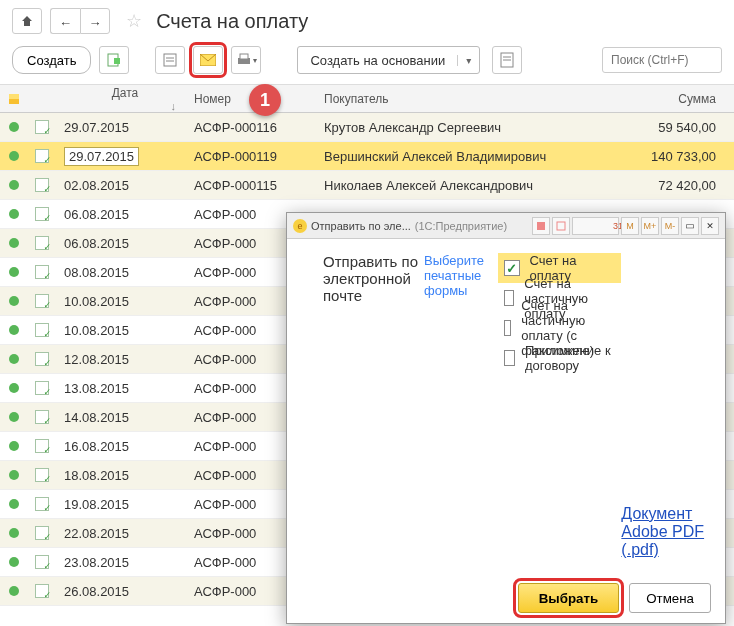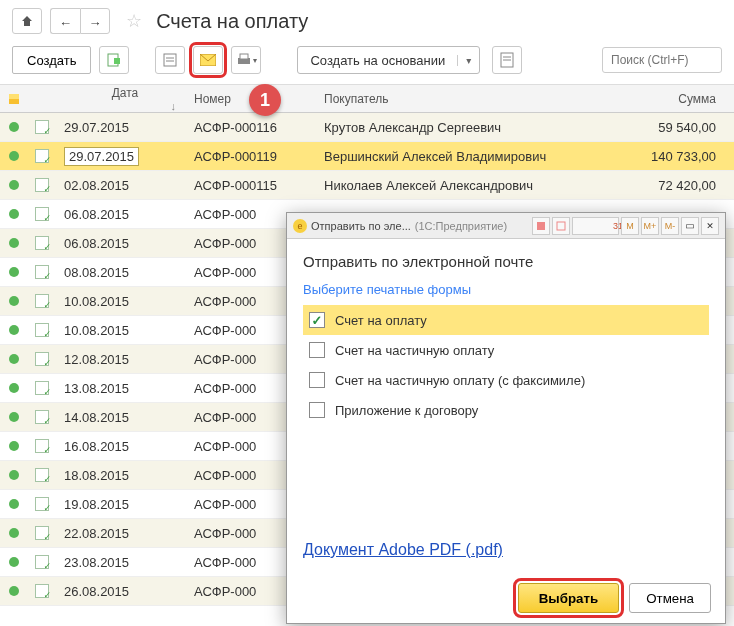--- a/index.html
+++ b/index.html
@@ -5,21 +5,21 @@
 * { box-sizing: border-box; margin: 0; padding: 0; }
 body { font-family: Arial, sans-serif; font-size: 13px; color: #333; background: #fff; width: 734px; height: 626px; overflow: hidden; position: relative; }
 .topbar { display: flex; align-items: center; gap: 8px; padding: 8px 12px; }
 .icon-btn { width: 30px; height: 26px; border: 1px solid #ccc; border-radius: 3px; background: #fff; display: flex; align-items: center; justify-content: center; cursor: pointer; }
 .nav-group { display: flex; }
 .nav-group .icon-btn:first-child { border-radius: 3px 0 0 3px; border-right: none; }
 .nav-group .icon-btn:last-child { border-radius: 0 3px 3px 0; }
 .star { color: #ccc; font-size: 18px; margin-left: 8px; }
 .page-title { font-size: 20px; color: #333; margin-left: 6px; }
 .toolbar { display: flex; align-items: center; gap: 8px; padding: 4px 12px 10px; }
-.btn { height: 28px; padding: 0 14px; border: 1px solid #bbb; border-radius: 2px; background: #fff; cursor: pointer; display: flex; align-items: center; font-size: 13px; }
+.btn { height: 28px; padding: 0 14px; border: 1px solid #bbb; border-radius: 11px; background: #fff; cursor: pointer; display: flex; align-items: center; font-size: 13px; }
 .toolbar-icon { width: 30px; height: 28px; border: 1px solid #c9c9c9; border-radius: 3px; background: #fff; display: flex; align-items: center; justify-content: center; cursor: pointer; }
 .email-highlight { outline: 3px solid #e03030; outline-offset: 1px; position: relative; }
 .badge { position: absolute; width: 32px; height: 32px; border-radius: 50%; background: #e05050; color: #fff; font-size: 18px; font-weight: bold; display: flex; align-items: center; justify-content: center; box-shadow: 0 2px 4px rgba(0,0,0,.3); z-index: 100; }
 .badge1 { top: 84px; left: 249px; }
 .dropdown-btn { display: flex; align-items: center; height: 28px; border: 1px solid #bbb; border-radius: 3px; background: #fff; }
 .dropdown-btn span { padding: 0 12px; }
 .dropdown-btn .caret { border-left: 1px solid #ccc; width: 22px; text-align: center; font-size: 10px; color: #666; }
 .search { margin-left: auto; height: 26px; width: 120px; border: 1px solid #ccc; border-radius: 3px; padding: 0 8px; font-size: 12px; color: #999; }
 .grid { border-top: 1px solid #ddd; }
 .grid-header { display: flex; background: #f4f4f4; border-bottom: 1px solid #ccc; height: 28px; align-items: center; font-size: 12px; color: #555; }
@@ -41,21 +41,21 @@
 
 .modal { position: absolute; left: 286px; top: 212px; width: 440px; height: 412px; background: #fff; border: 1px solid #999; box-shadow: 0 4px 18px rgba(0,0,0,.35); display: flex; flex-direction: column; }
 .modal-titlebar { height: 26px; background: #eee; border-bottom: 1px solid #ccc; display: flex; align-items: center; padding: 0 6px; font-size: 11px; gap: 4px; }
 .modal-titlebar .t-icon { width: 14px; height: 14px; background: #f8d040; border-radius: 50%; display: flex; align-items: center; justify-content: center; font-size: 9px; color: #a06000; }
 .modal-titlebar .t-text { color: #444; }
 .modal-titlebar .t-sub { color: #888; }
 .mt-icons { margin-left: auto; display: flex; gap: 2px; }
 .mt-icons div { width: 18px; height: 18px; border: 1px solid #ccc; display: flex; align-items: center; justify-content: center; font-size: 9px; cursor: pointer; background: #f8f8f8; }
 .m-icon-cal { color: #cc5030; padding-left: 45px; }
 .m-icon-m { color: #cc8830; }
-.modal-body { padding: 14px 16px; flex: 1; display: flex; flex-direction: column; }
+.modal-body { padding: 14px 16px; flex: 1; display: flex; flex-direction: row; margin-left: 20px; }
 .modal-h1 { font-size: 15px; color: #333; margin-bottom: 12px; }
 .modal-h2 { font-size: 13px; color: #3b82f6; margin-bottom: 8px; }
 .forms-list { border: 0; }
 .form-row { display: flex; align-items: center; height: 30px; gap: 10px; padding-left: 6px; }
 .form-row.first { background: #ffe680; }
 .checkbox { width: 16px; height: 16px; border: 1px solid #888; background: #fff; display: flex; align-items: center; justify-content: center; }
 .checkbox.checked { background: #fff; }
 .checkbox.checked::after { content: '✓'; color: #2a9040; font-size: 13px; font-weight: bold; }
 .pdf-link { color: #2050c0; text-decoration: underline; font-size: 16px; margin-top: auto; cursor: pointer; }
 .modal-footer { display: flex; justify-content: flex-end; align-items: center; gap: 10px; padding: 10px 14px; border-top: 0; position: relative; }

